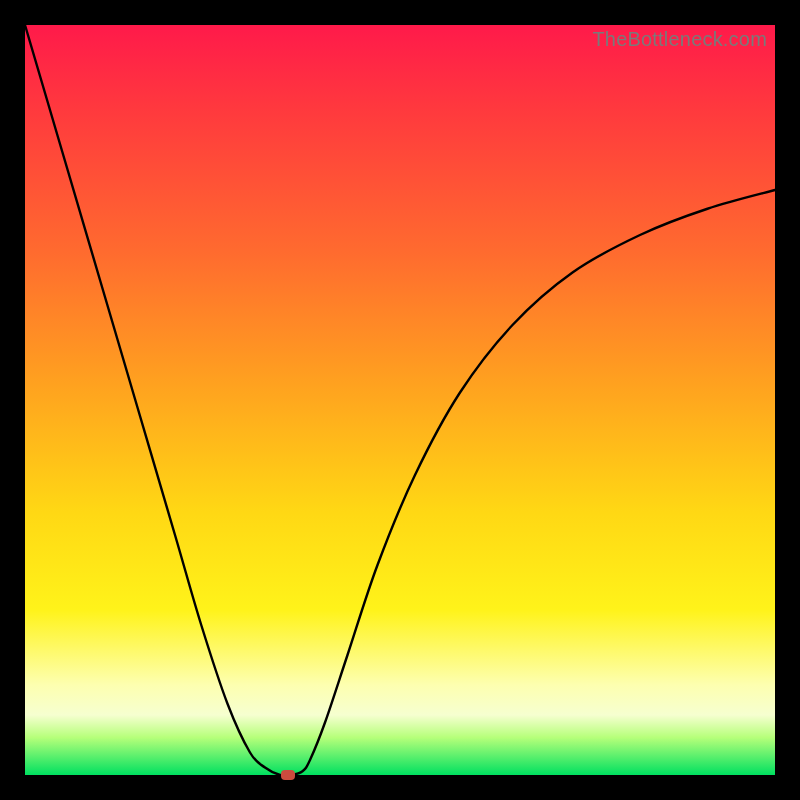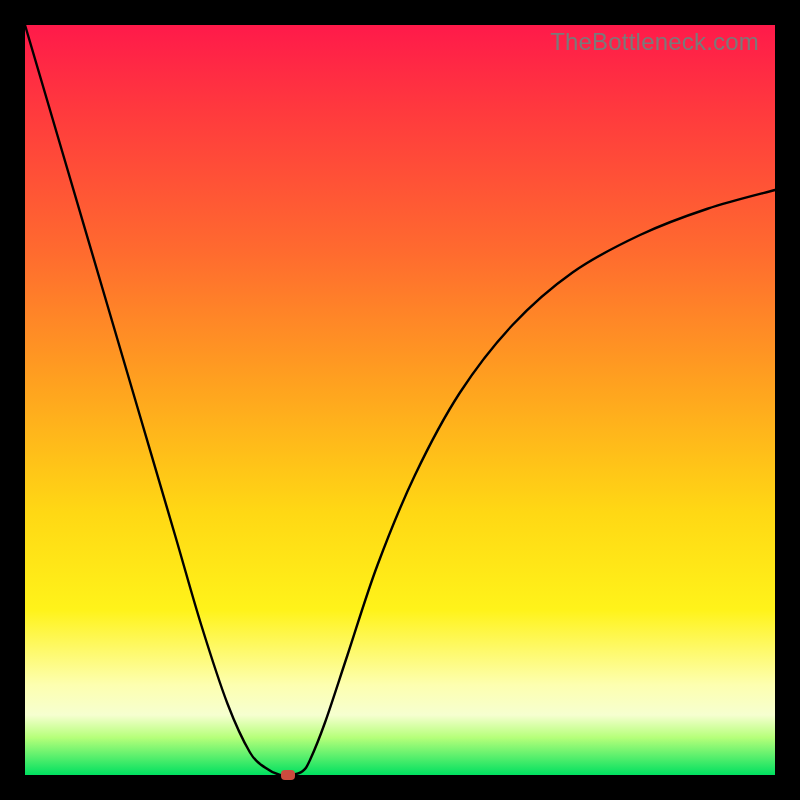--- a/index.html
+++ b/index.html
@@ -33,23 +33,23 @@
       #fff31a 78%,
       #fdffb0 88%,
       #f6ffd0 92%,
       #b6ff7a 95%,
       #00e060 100%
     );
   }
   .attribution {
     position: absolute;
     top: 3px;
-    right: 16px;
+    right: 8px;
     color: #7a7a7a;
-    font-size: 24px;
+    font-size: 20px;
     letter-spacing: 0.2px;
     user-select: none;
   }
   svg.curve {
     position: absolute;
     left: 0;
     top: 0;
     width: 750px;
     height: 750px;
     overflow: visible;

